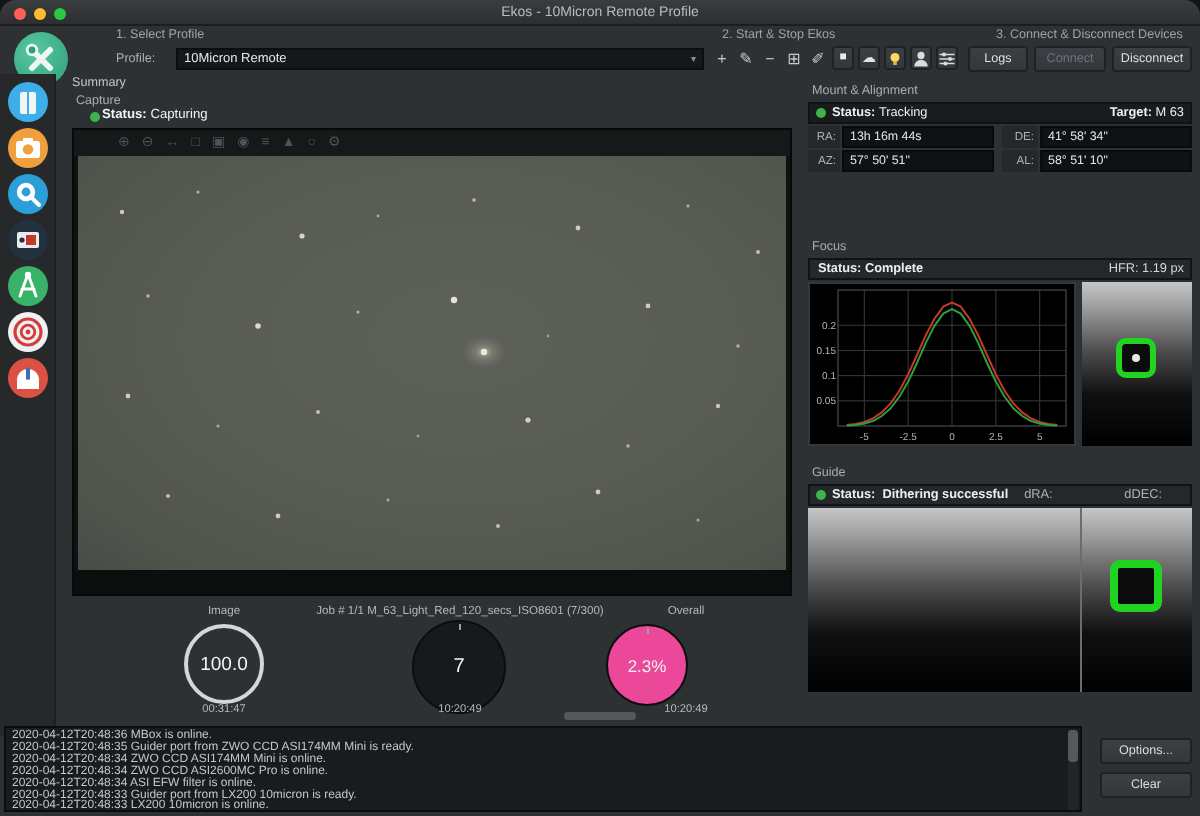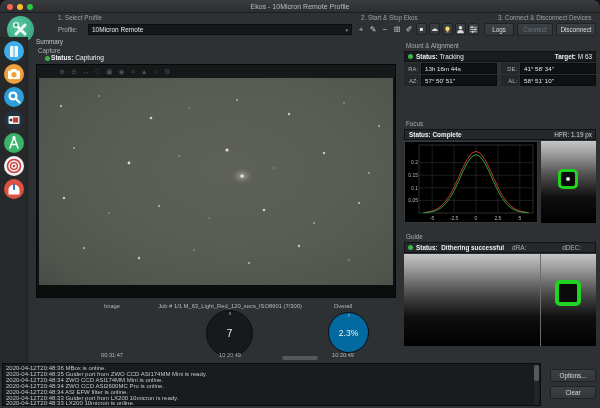--- a/index.html
+++ b/index.html
@@ -227,31 +227,34 @@
             <circle cx="210" cy="185" r="1.0" opacity="0.7"></circle>
           <circle cx="260" cy="168" r="1.2" opacity="0.8"></circle>
             <circle cx="310" cy="182" r="0.8" opacity="0.55"></circle>
         </g>
       </svg>
     </div>
     <div id="pv-bottom"></div>
   </div>
 
   <div class="gauge-label" style="left:82px;top:303px;width:60px">Image</div>
+  <div class="ring" style="left:92px;top:312px;width:40px;height:40px;border:2px solid #d4d7d9;font-size:9.5px">
+    <span>100.0</span>
+  </div>
   <div class="gauge-time" style="left:82px;top:352px;width:60px">00:31:47</div>
 
   <div class="gauge-label" style="left:120px;top:303px;width:220px">Job # 1/1 M_63_Light_Red_120_secs_ISO8601 (7/300)</div>
   <div class="ring" style="left:206px;top:310px;width:47px;height:47px;background:#17191b;border:1px solid #0c0d0e;font-size:10px">
     <div class="tick"></div>
     <span>7</span>
   </div>
   <div class="gauge-time" style="left:200px;top:352px;width:60px">10:20:49</div>
 
   <div class="gauge-label" style="left:313px;top:303px;width:60px">Overall</div>
-  <div class="ring" style="left:328px;top:312px;width:41px;height:41px;background:#0369a1;border:1px solid #0c0d0e;font-size:8.5px">
+  <div class="ring" style="left:303px;top:312px;width:41px;height:41px;background:#ec4899;border:1px solid #0c0d0e;font-size:8.5px">
     <div class="tick"></div>
     <span>2.3%</span>
   </div>
   <div class="gauge-time" style="left:313px;top:352px;width:60px">10:20:49</div>
 
   <div class="lbl" style="position:absolute;left:406px;top:42px">Mount &amp; Alignment</div>
   <div class="statusrow" style="left:404px;top:51px;width:192px;height:11px">
     <div class="dot" style="background:#3bb54a"></div>
     <span class="bold">Status:</span>&nbsp;
     <span>Tracking</span>

